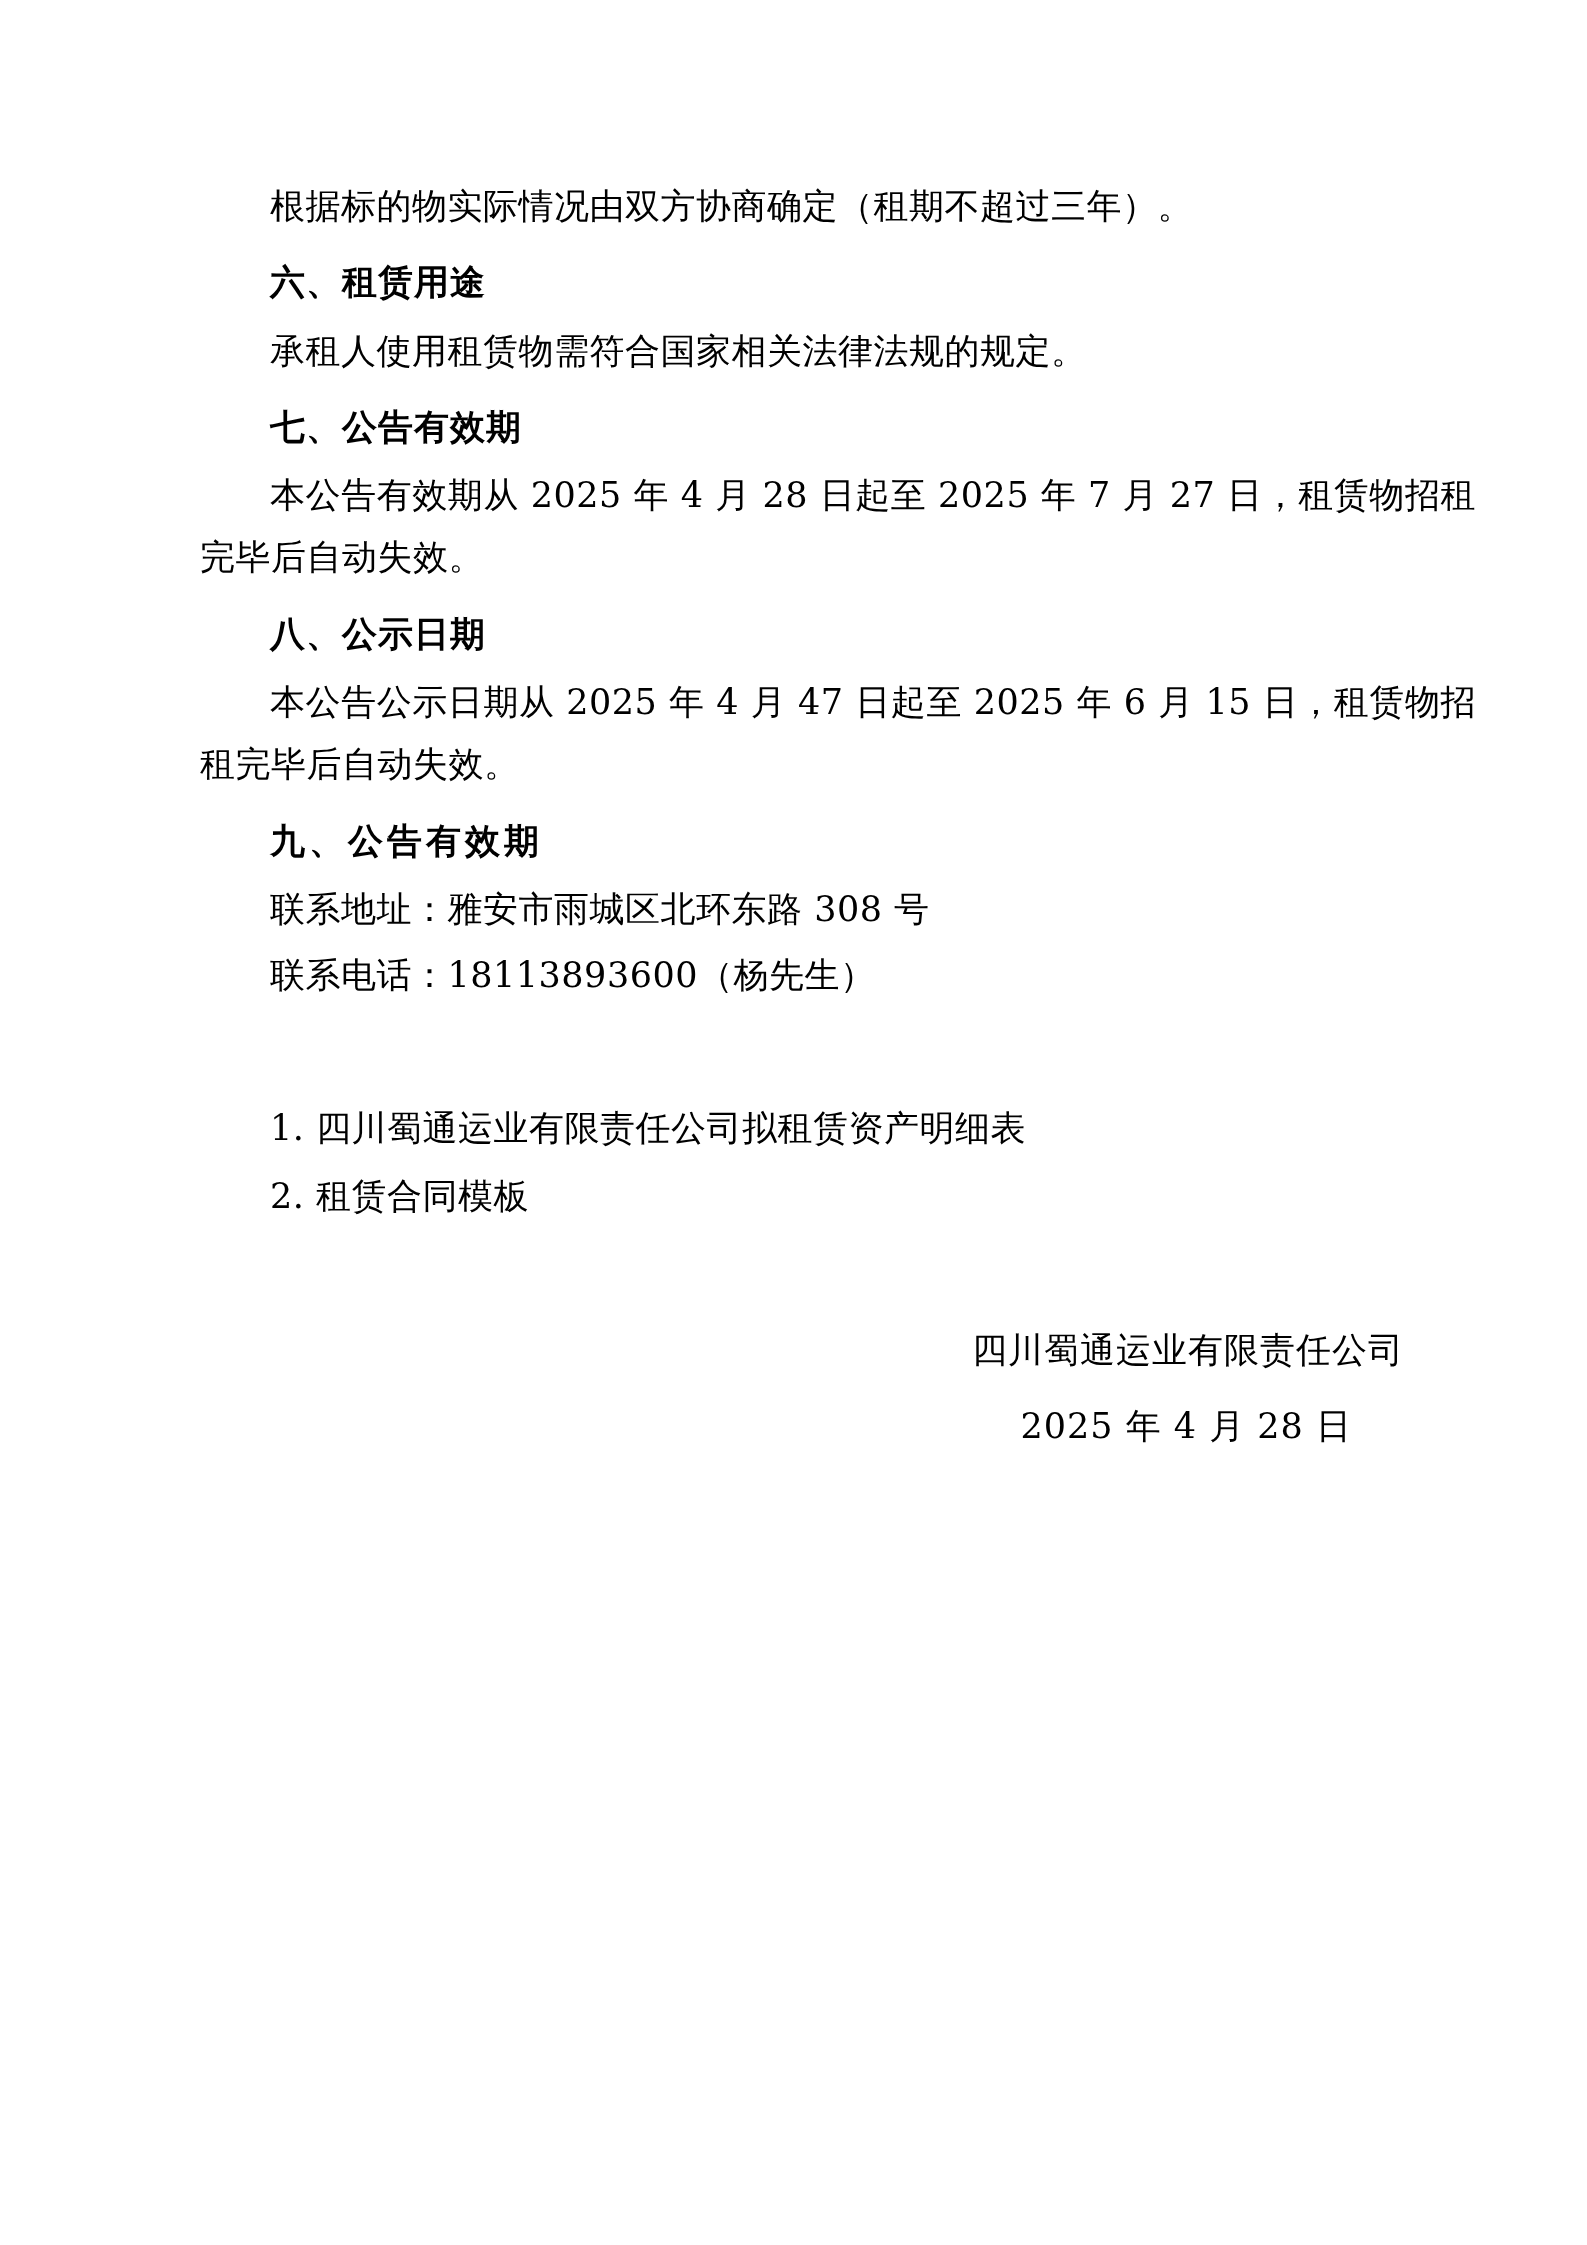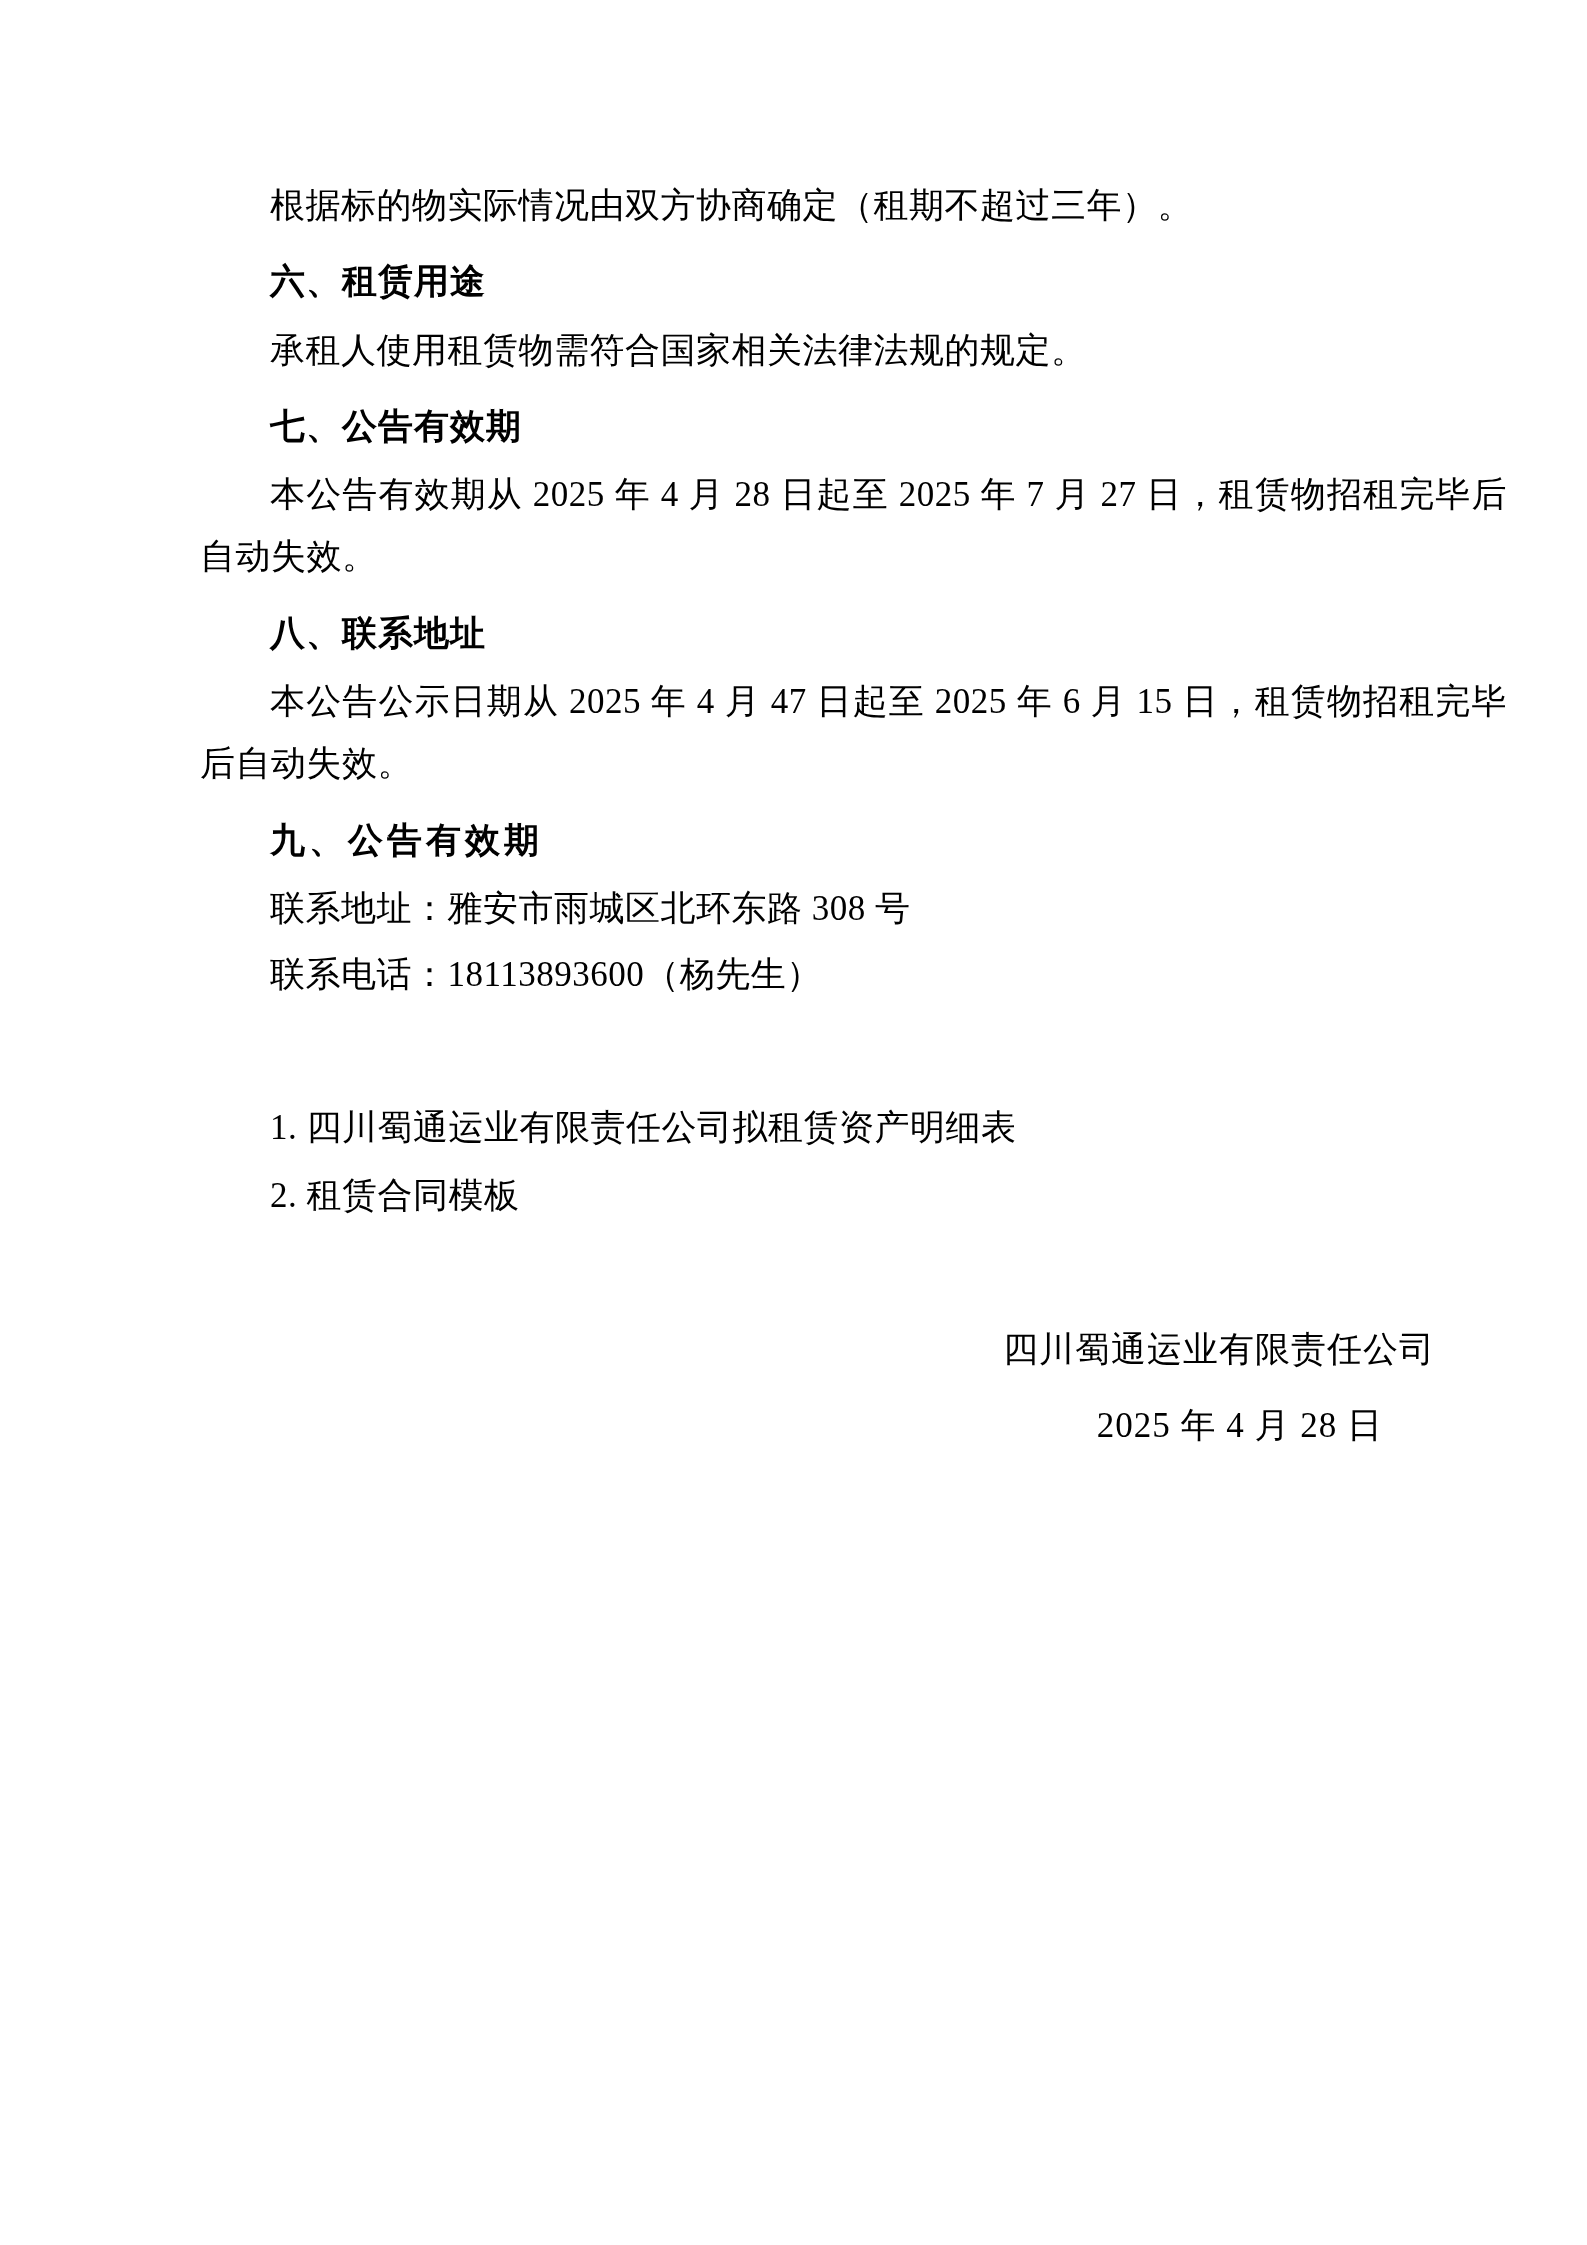--- a/index.html
+++ b/index.html
@@ -12,22 +12,21 @@
     height: 2245px;
     font-family: "DejaVu Serif", "Liberation Serif", serif;
     color: #000000;
     -webkit-font-smoothing: antialiased;
   }
   .page {
     position: relative;
     width: 1587px;
     height: 2245px;
     box-sizing: border-box;
-    padding: 175px 80px 0 200px;
-    font-family: Liberation Serif, serif;
+    padding: 175px 111px 0 200px;
   }
   .body-text {
     font-size: 35px;
     line-height: 1.78;
     text-align: justify;
     letter-spacing: 0.5px;
   }
   .para {
     text-indent: 2em;
     margin: 0 0 6px 0;
@@ -84,21 +83,21 @@
   <div class="body-text">
 
     <p class="para">根据标的物实际情况由双方协商确定（租期不超过三年）。</p>
 
     <p class="heading">六、租赁用途</p>
     <p class="para">承租人使用租赁物需符合国家相关法律法规的规定。</p>
 
     <p class="heading">七、公告有效期</p>
     <p class="para">本公告有效期从 2025 年 4 月 28 日起至 2025 年 7 月 27 日，租赁物招租完毕后自动失效。</p>
 
-    <p class="heading">八、联系地址</p>
+    <p class="heading">八、公示日期</p>
     <p class="para">本公告公示日期从 2025 年 4 月 47 日起至 2025 年 6 月 15 日，租赁物招租完毕后自动失效。</p>
 
     <p class="heading"><span class="sp">九、公告有效期</span></p>
     <p class="contact-line">联系地址：雅安市雨城区北环东路 308 号</p>
     <p class="contact-line">联系电话：18113893600（杨先生）</p>
 
     <div class="gap-large"></div>
 
     <p class="attach-item">1. 四川蜀通运业有限责任公司拟租赁资产明细表</p>
     <p class="attach-item">2. 租赁合同模板</p>

